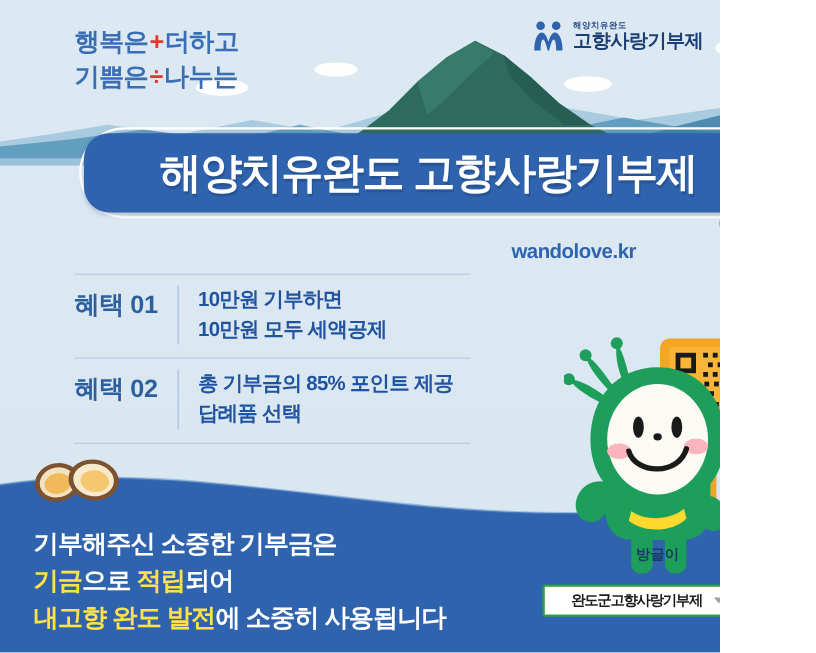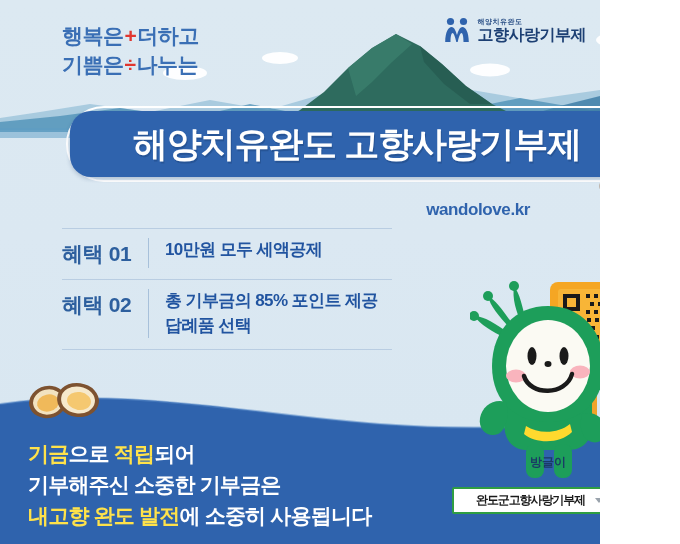--- a/index.html
+++ b/index.html
@@ -369,20 +369,21 @@
     </g>
   </svg>
 
   <div class="site-url">wandolove.kr</div>
 
   <div class="benefits">
     <div class="benefit-row">
       <div class="benefit-label">혜택 01</div>
       <div class="benefit-divider"></div>
       <div class="benefit-lines">
+        <div class="benefit-line">10만원 기부하면</div>
         <div class="benefit-line">10만원 모두 세액공제</div>
       </div>
     </div>
     <div class="benefit-row">
       <div class="benefit-label">혜택 02</div>
       <div class="benefit-divider"></div>
       <div class="benefit-lines">
         <div class="benefit-line">총 기부금의 85% 포인트 제공</div>
         <div class="benefit-line">답례품 선택</div>
       </div>
@@ -489,24 +490,24 @@
     <path d="M112,142 C124,138 134,146 136,156 C138,166 130,172 122,170 C114,168 108,158 112,142 Z" fill="#1d9e5a"></path>
 
     <path d="M36,130 C24,126 12,134 10,146 C8,158 18,166 28,162 C36,158 40,144 36,130 Z" fill="#1d9e5a"></path>
 
     <path d="M54,162 C66,172 90,172 102,160 L100,152 C88,162 68,162 56,154 Z" fill="#ffd92e"></path>
 
     <text x="78" y="194" font-size="12" font-weight="bold" fill="#1a3a66" text-anchor="middle" font-family="'Liberation Sans', sans-serif">방글이</text>
   </svg>
 
   <div class="bottom-msg">
+    <div class="msg-line">기부해주신 소중한 기부금은</div>
     <div class="msg-line">
       <span class="hl">기금</span><span>으로 </span><span class="hl">적립</span><span>되어</span>
     </div>
-    <div class="msg-line">기부해주신 소중한 기부금은</div>
     <div class="msg-line">
       <span class="hl">내고향 완도 발전</span><span>에 소중히 사용됩니다</span>
     </div>
   </div>
 
   <div class="searchbar">
     <div class="search-input">완도군고향사랑기부제</div>
     <div class="search-caret">
       <span class="caret-tri"></span>
     </div>

